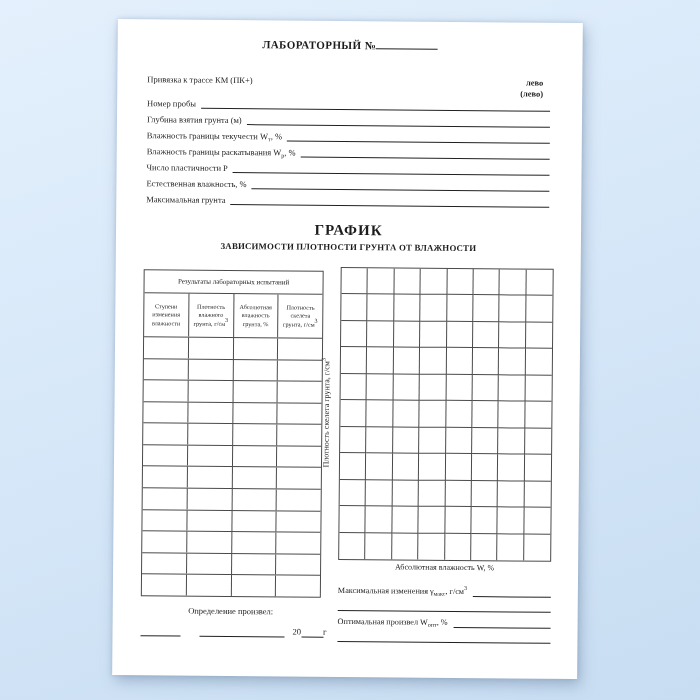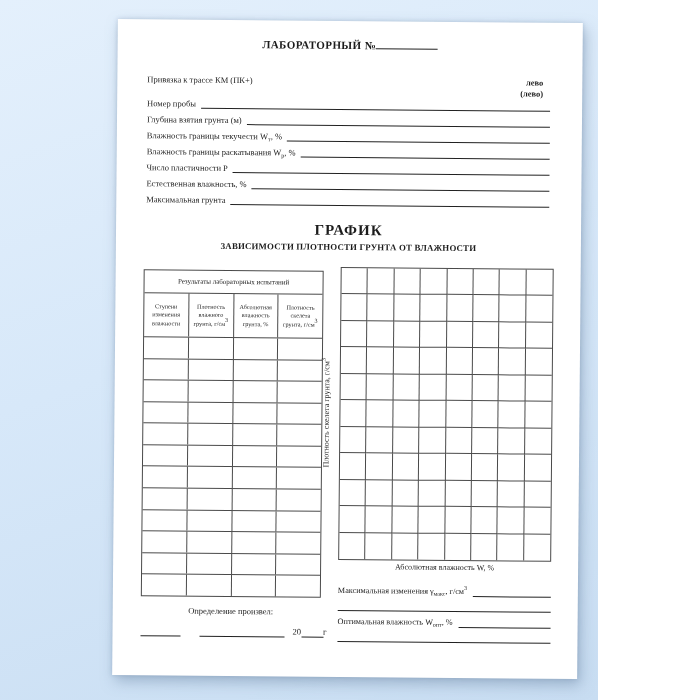--- a/index.html
+++ b/index.html
@@ -1,16 +1,16 @@
 <!DOCTYPE html>
 <html><head>
 <meta charset="utf-8">
 <style>
   html,body{margin:0;padding:0;}
-  .stage{position:relative;width:598px;height:700px;overflow:hidden;
+  .stage{position:relative;width:700px;height:700px;overflow:hidden;
     background:linear-gradient(160deg,#e4f0fc 0%,#d7e8f9 45%,#c8ddf2 100%);
     font-family:"Liberation Serif","DejaVu Serif",serif;color:#1c1c1c;}
   .sheet{position:absolute;left:115px;top:21px;width:465px;height:656px;background:#ffffff;
     transform:rotate(0.5deg);transform-origin:center;
     box-shadow:3px 6px 14px rgba(110,135,165,0.5),0 0 4px rgba(110,135,165,0.35);}
   .blank{display:inline-block;border-bottom:1px solid #222;height:9px;vertical-align:baseline;}
   
   .lab-line{position:absolute;top:18px;left:0;width:100%;text-align:center;font-size:11px;font-weight:bold;letter-spacing:.4px;}
   .lab-line .blank{width:62px;}
   .trace-row{position:absolute;left:30px;right:39px;top:55px;display:flex;justify-content:space-between;font-size:8.5px;}
@@ -298,21 +298,21 @@
 
     <div class="xlab">Абсолютная влажность W, %</div>
 
     <div class="sum-row" style="top:566px;">
       <span class="lbl"><span>Максимальная изменения γ</span><sub>макс</sub><span>, г/см</span><sup>3</sup></span>
       <span class="blank fill"></span>
     </div>
     <div class="sum-line" style="top:589px;"></div>
 
     <div class="sum-row" style="top:597px;">
-      <span class="lbl"><span>Оптимальная влажность W</span><sub>опт</sub><span>, %</span></span>
+      <span class="lbl"><span>Оптимальная произвел W</span><sub>опт</sub><span>, %</span></span>
       <span class="blank fill"></span>
     </div>
     <div class="sum-line" style="top:620px;"></div>
 
     <div class="sig-cap">Определение произвел:</div>
     <div class="sig-row">
       <span class="blank b1"></span>
       <span class="sp1"></span>
       <span class="blank b2"></span>
       <span class="yr">20</span>

